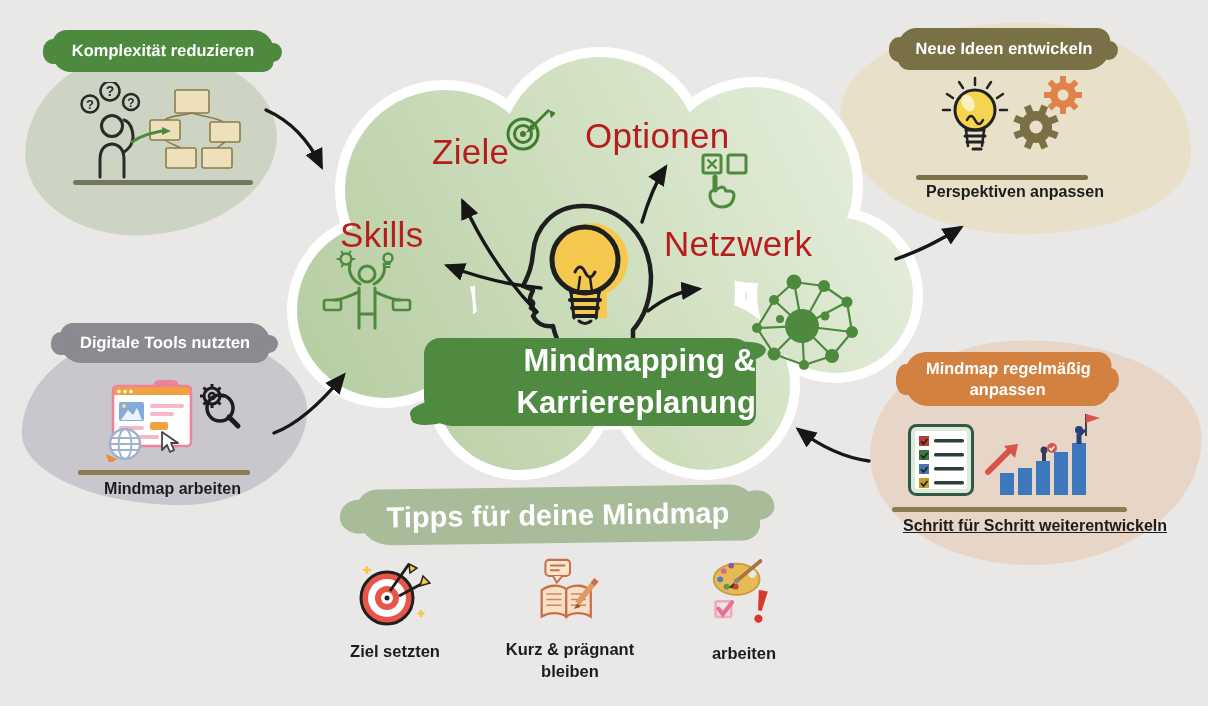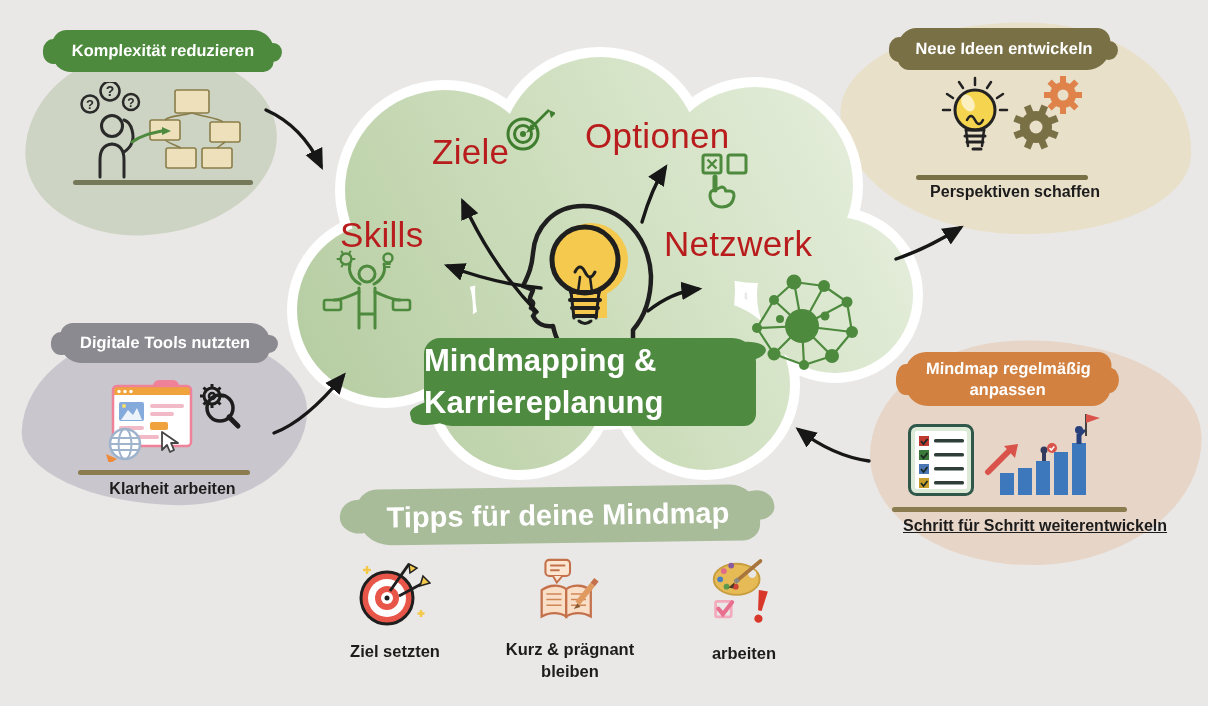--- a/index.html
+++ b/index.html
@@ -30,21 +30,21 @@
   .b-ml{left:60px;top:323px;width:210px;height:40px;}
   .b-mr{left:905px;top:352px;width:206px;height:54px;}
   .caption{position:absolute;font-weight:700;font-size:16px;color:#1c1c1c;text-align:center;z-index:2;}
   .ground{position:absolute;height:5px;border-radius:3px;z-index:2;}
   .icon-block{position:absolute;z-index:2;}
   .cloud-svg{position:absolute;left:285px;top:45px;z-index:1;}
   .branch{position:absolute;font-size:35px;font-weight:400;color:#b91c1c;letter-spacing:0.3px;z-index:3;}
   .cloud-icon{position:absolute;z-index:3;}
   .banner{position:absolute;left:424px;top:338px;width:332px;height:86px;background:#4e8a40;
           border-radius:16px 24px 12px 28px;color:#fff;font-weight:700;font-size:31px;
-          text-align:left;line-height:42px;padding-top:2px;z-index:6;}
+          text-align:right;line-height:42px;padding-top:2px;z-index:6;}
   .banner::before{content:"";position:absolute;left:-14px;bottom:4px;width:70px;height:24px;
           background:#4e8a40;border-radius:40% 60% 55% 45%;transform:rotate(-12deg);z-index:-1;}
   .banner::after{content:"";position:absolute;right:-10px;top:4px;width:46px;height:20px;
           background:#4e8a40;border-radius:50%;transform:rotate(-6deg);z-index:-1;}
   .arrows{position:absolute;left:0;top:0;z-index:7;pointer-events:none;}
   .tips-brush{position:absolute;left:356px;top:487px;width:404px;height:56px;background:#a9bc9a;
           border-radius:28px 40px 22px 46px;transform:rotate(-0.8deg);display:flex;align-items:center;
           justify-content:center;color:#fff;font-size:29px;font-weight:700;z-index:2;}
   .tips-brush::before{content:"";position:absolute;left:-16px;top:10px;width:40px;height:34px;
           background:#a9bc9a;border-radius:50% 40% 55% 45%;transform:rotate(8deg);z-index:-1;}
@@ -225,21 +225,21 @@
     </g>
     <circle cx="143" cy="25" r="13" fill="#df834b"></circle>
       <circle cx="143" cy="25" r="5.5" fill="#e9e0ca"></circle>
     <g stroke="#7a7045" stroke-width="7">
       <path d="M128.9 62.4 L137.3 65.8 M121.4 69.9 L124.8 78.2 M110.6 69.9 L107.2 78.2 M103.1 62.4 L94.7 65.8 M103.1 51.6 L94.7 48.2 M110.6 44.1 L107.2 35.8 M121.4 44.1 L124.8 35.8 M128.9 51.6 L137.3 48.2"></path>
     </g>
     <circle cx="116" cy="57" r="16" fill="#7a7045"></circle>
       <circle cx="116" cy="57" r="6.5" fill="#e9e0ca"></circle>
   </svg>
   <div class="ground" style="left:916px;top:175px;width:172px;background:#7a7045;"></div>
-  <div class="caption" style="left:900px;top:183px;width:230px;">Perspektiven schaffen</div>
+  <div class="caption" style="left:900px;top:183px;width:230px;">Perspektiven anpassen</div>
 
   <div class="badge badge-gray b-ml">
     <div>Digitale Tools nutzten</div>
   </div>
   <svg class="icon-block" style="left:100px;top:374px;" width="150" height="88" viewBox="0 0 150 88">
     <rect x="53" y="6" width="26" height="26" rx="6" fill="#ef8198"></rect>
     <polygon points="63,13 73,19 63,25" fill="#ffffff"></polygon>
     <rect x="13" y="12" width="78" height="11" rx="3" fill="#f0a23c"></rect>
     <rect x="13" y="21" width="78" height="51" fill="#ffffff"></rect>
     <rect x="13" y="12" width="78" height="60" rx="4" fill="none" stroke="#ef8198" stroke-width="2.5"></rect>
@@ -261,21 +261,21 @@
     <polygon points="62,58 62,76 67,71 70,78 74,76 71,69 78,69" fill="#ffffff" stroke="#444444" stroke-width="1.8" stroke-linejoin="round"></polygon>
     <g stroke="#1d1d1d" fill="none">
       <circle cx="112" cy="22" r="8" stroke-width="3"></circle>
       <circle cx="112" cy="22" r="3" stroke-width="2.5"></circle>
       <path d="M120 22 h4 M117.7 27.7 l2.8 2.8 M112 30 v4 M106.3 27.7 l-2.8 2.8 M104 22 h-4 M106.3 16.3 l-2.8 -2.8 M112 14 v-4 M117.7 16.3 l2.8 -2.8" stroke-width="3"></path>
       <circle cx="120" cy="34" r="13" stroke-width="3.5"></circle>
       <path d="M129 43 L138 52" stroke-width="5" stroke-linecap="round"></path>
     </g>
   </svg>
   <div class="ground" style="left:78px;top:470px;width:172px;background:#8a7c4e;"></div>
-  <div class="caption" style="left:70px;top:480px;width:205px;">Klarheit arbeiten</div>
+  <div class="caption" style="left:70px;top:480px;width:205px;">Mindmap arbeiten</div>
 
   <div class="badge badge-orange b-mr">
     <div>Mindmap regelmäßig</div>
     <div>anpassen</div>
   </div>
   <svg class="icon-block" style="left:908px;top:424px;" width="66" height="72" viewBox="0 0 66 72">
     <rect x="1.5" y="1.5" width="63" height="69" rx="7" fill="#ddead8" stroke="#30584a" stroke-width="3"></rect>
     <rect x="7" y="7" width="52" height="58" rx="2" fill="#ffffff"></rect>
     <g>
       <rect x="11" y="12" width="10" height="10" fill="#bf3a31"></rect>

